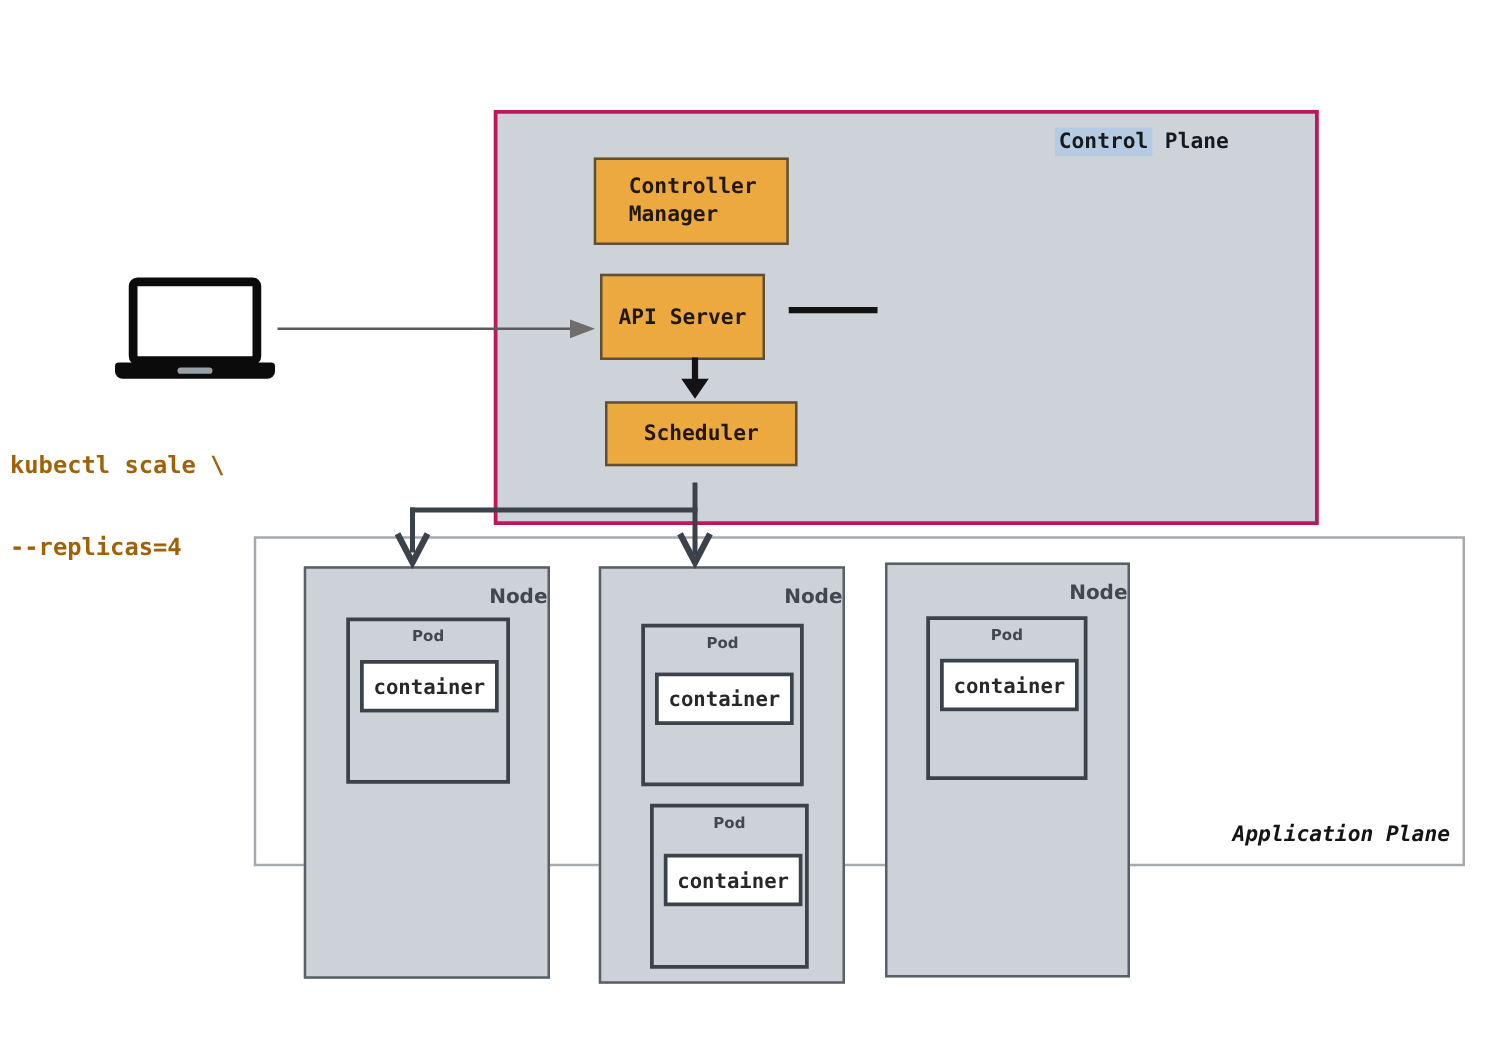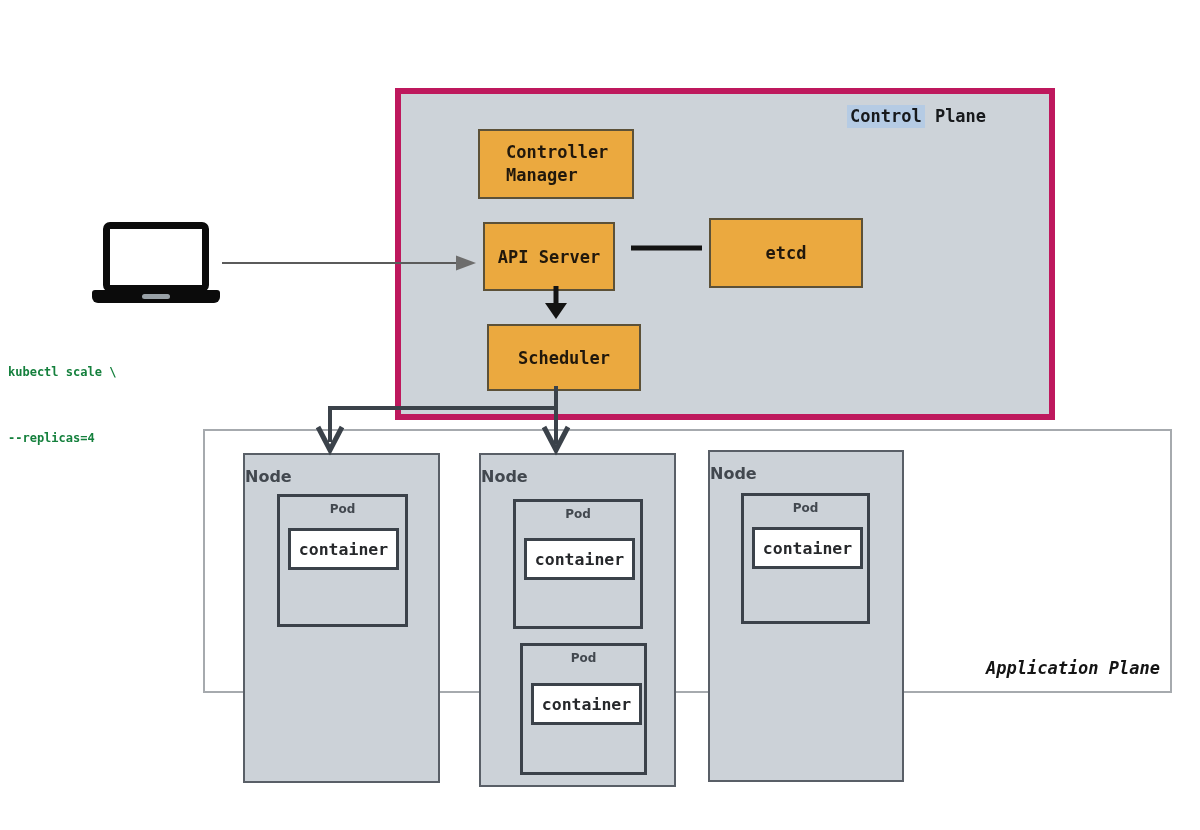--- a/index.html
+++ b/index.html
@@ -39,33 +39,33 @@
   .laptop-notch {
     position: absolute; left: 50%; top: 4px; transform: translateX(-50%);
     width: 28px; height: 5px;
     background: #98a0a6;
     border-radius: 3px;
   }
 
   
   .command {
     position: absolute; left: 8px; top: 317px;
-    font-size: 12px; font-weight: bold;
+    font-size: 19px; font-weight: bold;
     line-height: 22px;
-    color: #15803d;
+    color: #a16207;
     white-space: pre;
     z-index: 3;
   }
 
   
   .control-plane {
     position: absolute; left: 395px; top: 88px;
     width: 660px; height: 332px;
     background: #cdd3d9;
-    border: 6px solid #be185d;
+    border: 3px solid #be185d;
     box-sizing: border-box;
     z-index: 2;
   }
   .cp-label {
     position: absolute; left: 446px; top: 12px;
     font-size: 17px; font-weight: bold;
     color: #17191c;
     white-space: pre;
   }
   .cp-label .hl { background: #b5cbe4; padding: 1px 3px 2px 3px; }
@@ -77,21 +77,21 @@
     display: flex; align-items: center; justify-content: center;
     font-size: 17px; font-weight: bold;
     color: #21180c;
     z-index: 4;
   }
   .obox.cm   { left: 77px;  top: 35px;  width: 156px; height: 70px;
                justify-content: flex-start; padding-left: 26px;
                line-height: 23px; white-space: pre-line; }
   .obox.api  { left: 82px;  top: 128px; width: 132px; height: 69px; }
   .obox.etcd { left: 308px; top: 124px; width: 154px; height: 70px; }
-  .obox.sched{ left: 86px;  top: 230px; width: 154px; height: 67px; text-align: center; }
+  .obox.sched{ left: 86px;  top: 230px; width: 154px; height: 52px; text-align: center; }
 
   
   .app-plane {
     position: absolute; left: 203px; top: 429px;
     width: 969px; height: 264px;
     background: #ffffff;
     border: 2px solid #a6aaae;
     box-sizing: border-box;
     z-index: 1;
     font-style: italic;
@@ -107,21 +107,21 @@
     position: absolute;
     background: #ccd2d8;
     border: 2px solid #595f67;
     box-sizing: border-box;
     z-index: 2;
   }
   .node.n1 { left: 243px; top: 453px; width: 197px; height: 330px; }
   .node.n2 { left: 479px; top: 453px; width: 197px; height: 334px; }
   .node.n3 { left: 708px; top: 450px; width: 196px; height: 332px; }
   .node-label {
-    margin-top: 12px; text-align: left;
+    margin-top: 12px; text-align: right;
     font-family: "DejaVu Sans", sans-serif;
     font-size: 16px; font-weight: bold;
     color: #42484f;
   }
   .pod {
     position: absolute;
     border: 3px solid #3b424a;
     box-sizing: border-box;
     background: transparent;
   }
@@ -165,21 +165,20 @@
   <div class="command">
     <div>kubectl scale \</div>
     <div>--replicas=4</div>
   </div>
 
   <div class="control-plane">
     <div class="cp-label"><span class="hl">Control</span><span> Plane</span></div>
 
     <div class="obox cm">Controller Manager</div>
     <div class="obox api">API Server</div>
-    <div class="obox etcd">etcd</div>
     <div class="obox sched">Scheduler</div>
   </div>
 
   <div class="app-plane">
     <div class="ap-label">Application Plane</div>
   </div>
 
   <div class="node n1">
     <div class="node-label">Node</div>
     <div class="pod n1p1">

